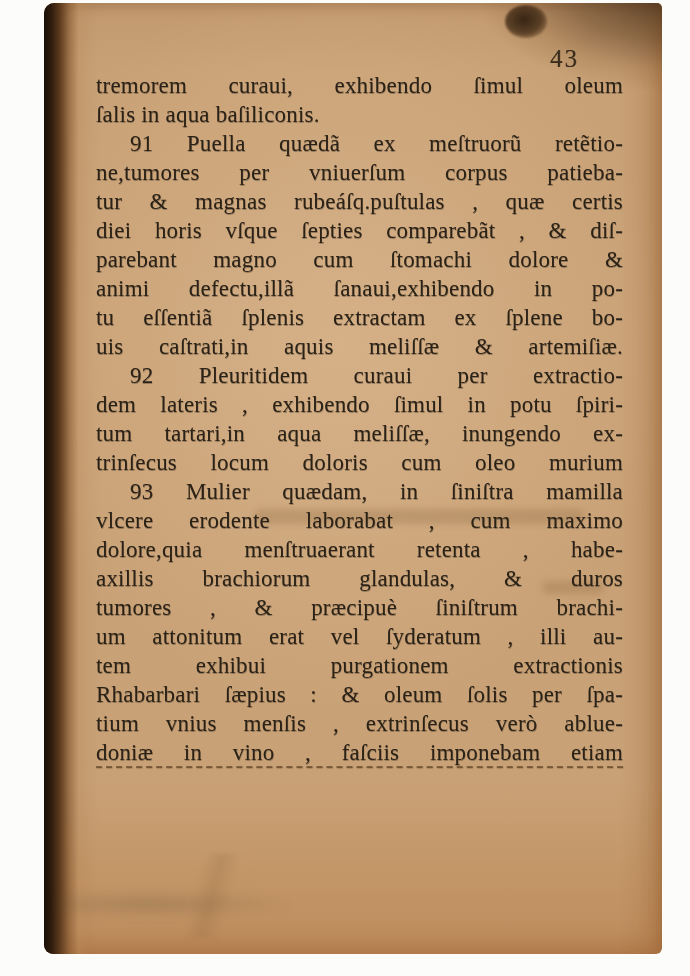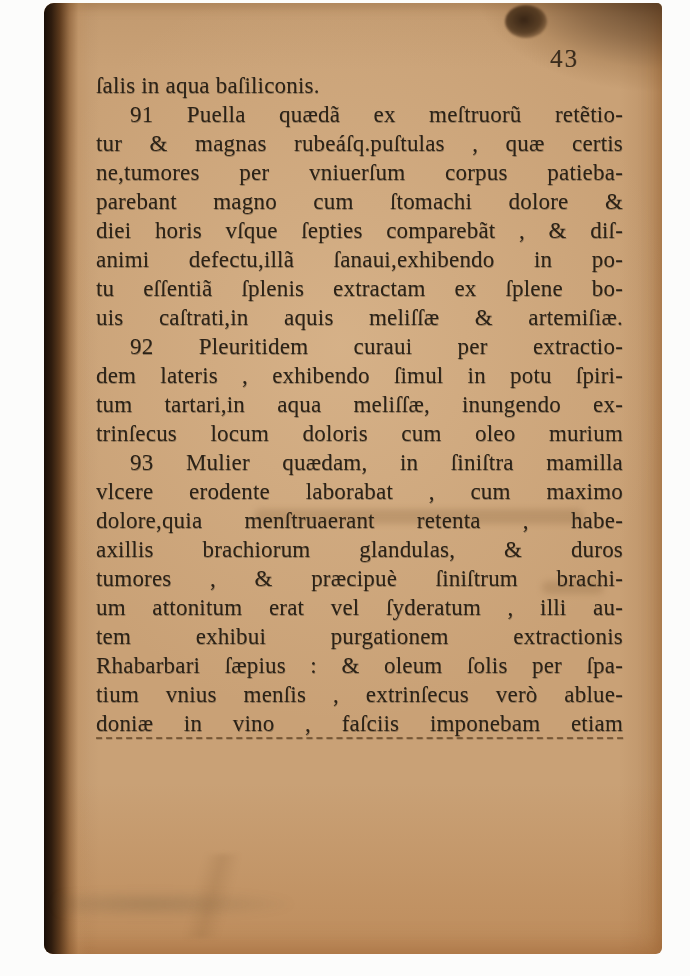--- a/index.html
+++ b/index.html
@@ -82,26 +82,27 @@
 
 <div class="scan">
   <div class="page">
     <div class="binding-shadow"></div>
     <div class="corner-shadow"></div>
     <div class="ink-stain"></div>
     <div class="ghost ghost-1"></div>
     <div class="ghost ghost-2"></div>
     <div class="page-number">43</div>
     <div class="textblock">
+        <div class="line j">tremorem curaui, exhibendo ſimul oleum</div>
         <div class="line">ſalis in aqua baſiliconis.</div>
         <div class="line j i">91 Puella quædã ex meſtruorũ retẽtio-</div>
+        <div class="line j">ne,tumores per vniuerſum corpus patieba-</div>
         <div class="line j">tur &amp; magnas rubeáſq.puſtulas , quæ certis</div>
-        <div class="line j">ne,tumores per vniuerſum corpus patieba-</div>
+        <div class="line j">diei horis vſque ſepties comparebãt , &amp; diſ-</div>
         <div class="line j">parebant magno cum ſtomachi dolore &amp;</div>
-        <div class="line j">diei horis vſque ſepties comparebãt , &amp; diſ-</div>
         <div class="line j">animi defectu,illã ſanaui,exhibendo in po-</div>
         <div class="line j">tu eſſentiã ſplenis extractam ex ſplene bo-</div>
         <div class="line j">uis caſtrati,in aquis meliſſæ &amp; artemiſiæ.</div>
         <div class="line j i">92 Pleuritidem curaui per extractio-</div>
         <div class="line j">dem lateris , exhibendo ſimul in potu ſpiri-</div>
         <div class="line j">tum tartari,in aqua meliſſæ, inungendo ex-</div>
         <div class="line j">trinſecus locum doloris cum oleo murium</div>
         <div class="line j i">93 Mulier quædam, in ſiniſtra mamilla</div>
         <div class="line j">vlcere erodente laborabat , cum maximo</div>
         <div class="line j">dolore,quia menſtruaerant retenta , habe-</div>

